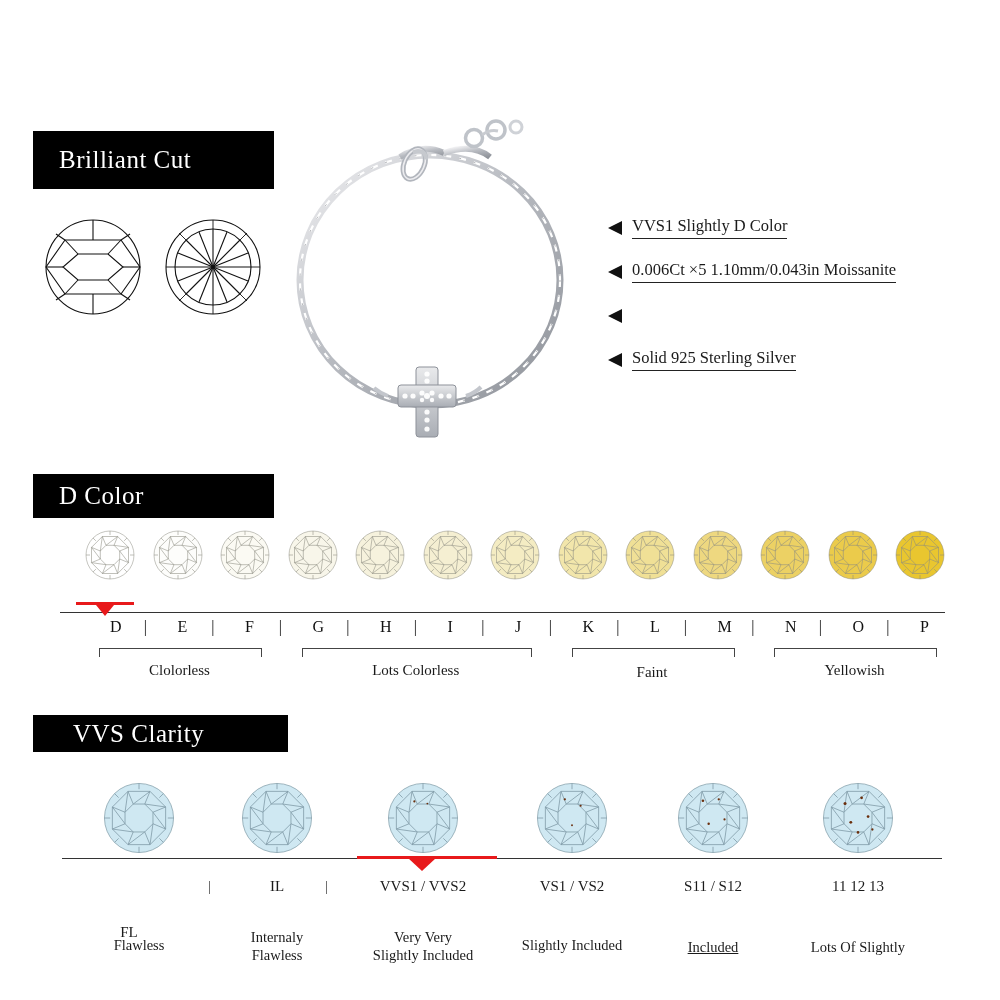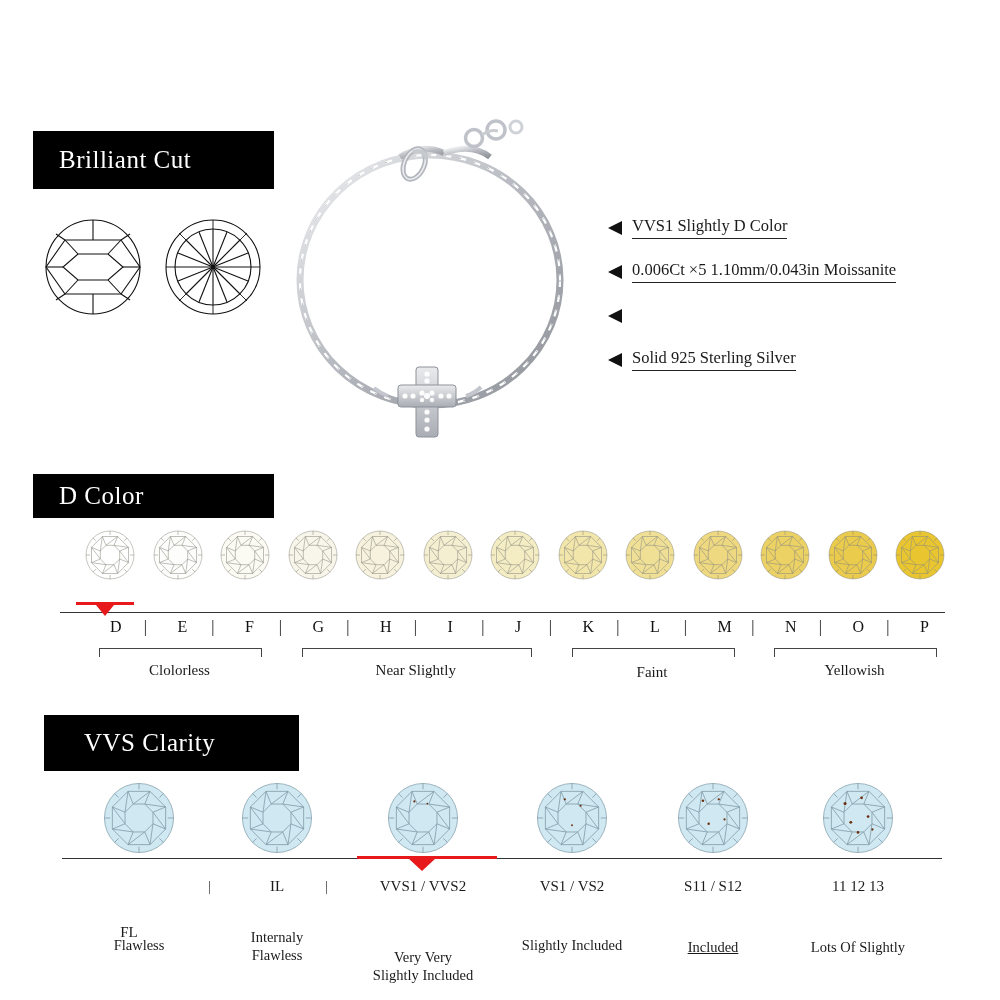--- a/index.html
+++ b/index.html
@@ -23,21 +23,21 @@
     color: #ffffff;
     display: flex;
     align-items: center;
     padding-left: 26px;
     font-family: "Liberation Serif", serif;
     font-size: 25px;
     letter-spacing: 0.5px;
   }
   #plate-cut   { left: 33px;  top: 131px; width: 215px; height: 58px; }
   #plate-color { left: 33px;  top: 474px; width: 215px; height: 44px; }
-  #plate-clar  { left: 44px;  top: 715px; width: 215px; height: 56px; padding-left: 40px; }
+  #plate-clar  { left: 33px;  top: 715px; width: 215px; height: 37px; padding-left: 40px; }
 
   
   .bullets {
     position: absolute;
     left: 608px;
     top: 205px;
     width: 390px;
   }
   .bullet-row {
     display: flex;
@@ -742,21 +742,21 @@
     <span style="left: 725px;">N</span>
     <span class="sep" style="left: 758.75px;">|</span>
     <span style="left: 792.5px;">O</span>
     <span class="sep" style="left: 826.25px;">|</span>
     <span style="left: 860px;">P</span>
   </div>
 <div class="group-row" id="color-groups">
     <div class="bracket" style="left: 39px; width: 161px;"></div>
     <div class="group-label" style="left: 39px; width: 161px; top: 14px;">Clolorless</div>
     <div class="bracket" style="left: 241.5px; width: 228.5px;"></div>
-    <div class="group-label" style="left: 241.5px; width: 228.5px; top: 14px;">Near Slightly</div>
+    <div class="group-label" style="left: 241.5px; width: 228.5px; top: 14px;">Lots Colorless</div>
     <div class="bracket" style="left: 511.5px; width: 161px;"></div>
     <div class="group-label" style="left: 511.5px; width: 161px; top: 16px;">Faint</div>
     <div class="bracket" style="left: 714px; width: 161px;"></div>
     <div class="group-label" style="left: 714px; width: 161px; top: 14px;">Yellowish</div>
   </div>
 
 <div id="clarity-gems" style="position: absolute; left: 0px; top: 782px; width: 1000px; height: 75px;">
     <div class="clar-gem" style="left: 103px;"><svg width="72" height="72" viewBox="0 0 100 100">
         <circle cx="50" cy="50" r="48" fill="#cfe8f2" stroke="#7f9aa6"></circle>
         <g fill="none" stroke="#7f9aa6" stroke-width="1.1">
@@ -970,17 +970,17 @@
     <div class="clar-label" style="left: 353px; width: 140px;">VVS1 / VVS2</div>
     <div class="clar-label" style="left: 502px; width: 140px;">VS1 / VS2</div>
     <div class="clar-label" style="left: 643px; width: 140px;">S11 / S12</div>
     <div class="clar-label" style="left: 788px; width: 140px;">11 12 13</div>
     <div class="clar-sep" style="left: 208px;">|</div>
     <div class="clar-sep" style="left: 325px;">|</div>
   </div>
 <div id="clarity-descs" style="position: absolute; left: 0px; top: 0px; width: 1000px;">
     <div class="clar-desc" style="left: 49px; width: 180px; top: 936px;">Flawless</div>
     <div class="clar-desc" style="left: 187px; width: 180px; top: 928px;">Internaly<br>Flawless</div>
-    <div class="clar-desc" style="left: 333px; width: 180px; top: 948px;">Very Very<br>Slightly Included</div>
+    <div class="clar-desc" style="left: 333px; width: 180px; top: 928px;">Very Very<br>Slightly Included</div>
     <div class="clar-desc" style="left: 482px; width: 180px; top: 936px;">Slightly Included</div>
     <div class="clar-desc" style="left: 623px; width: 180px; top: 938px; text-decoration: underline;">Included</div>
     <div class="clar-desc" style="left: 768px; width: 180px; top: 938px;">Lots Of Slightly</div>
   </div>
 
 </body></html>

